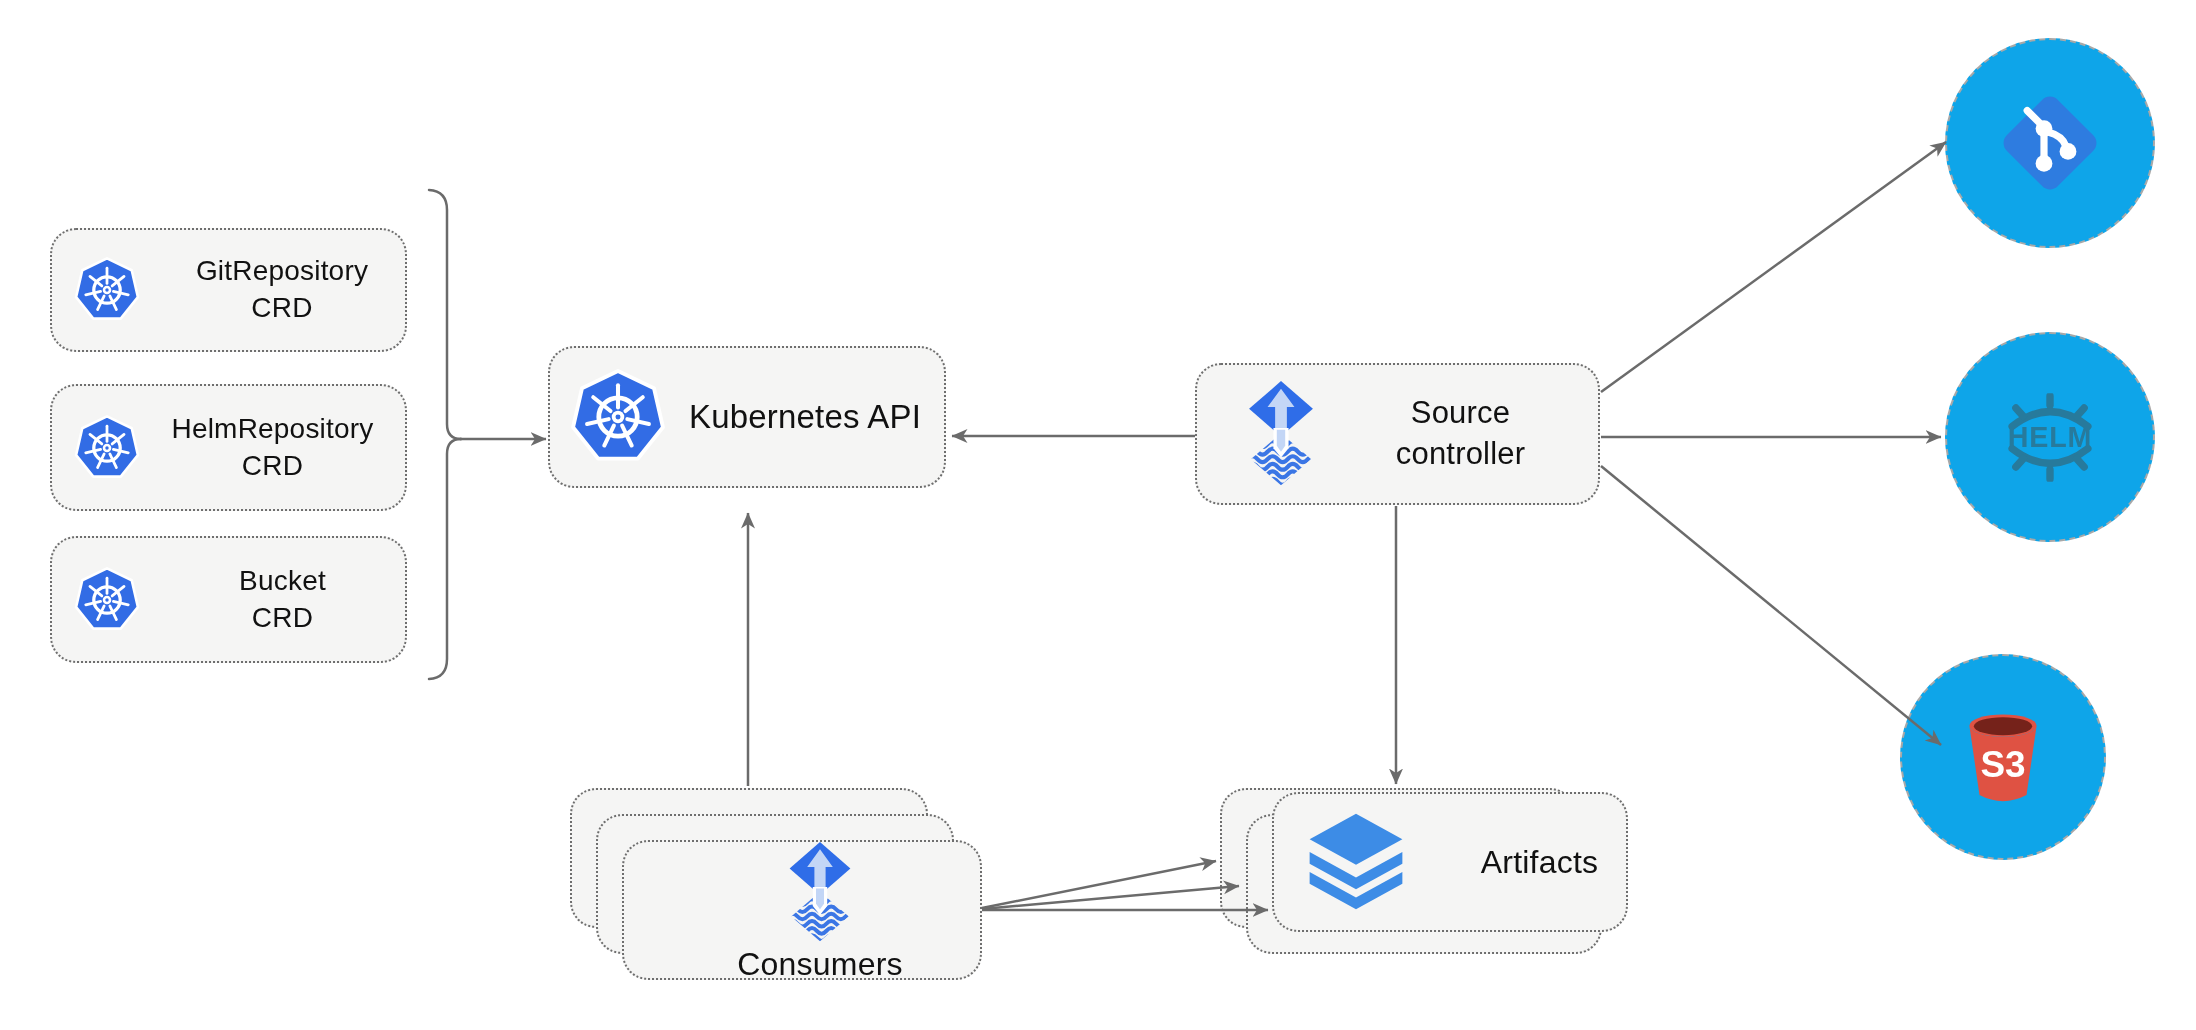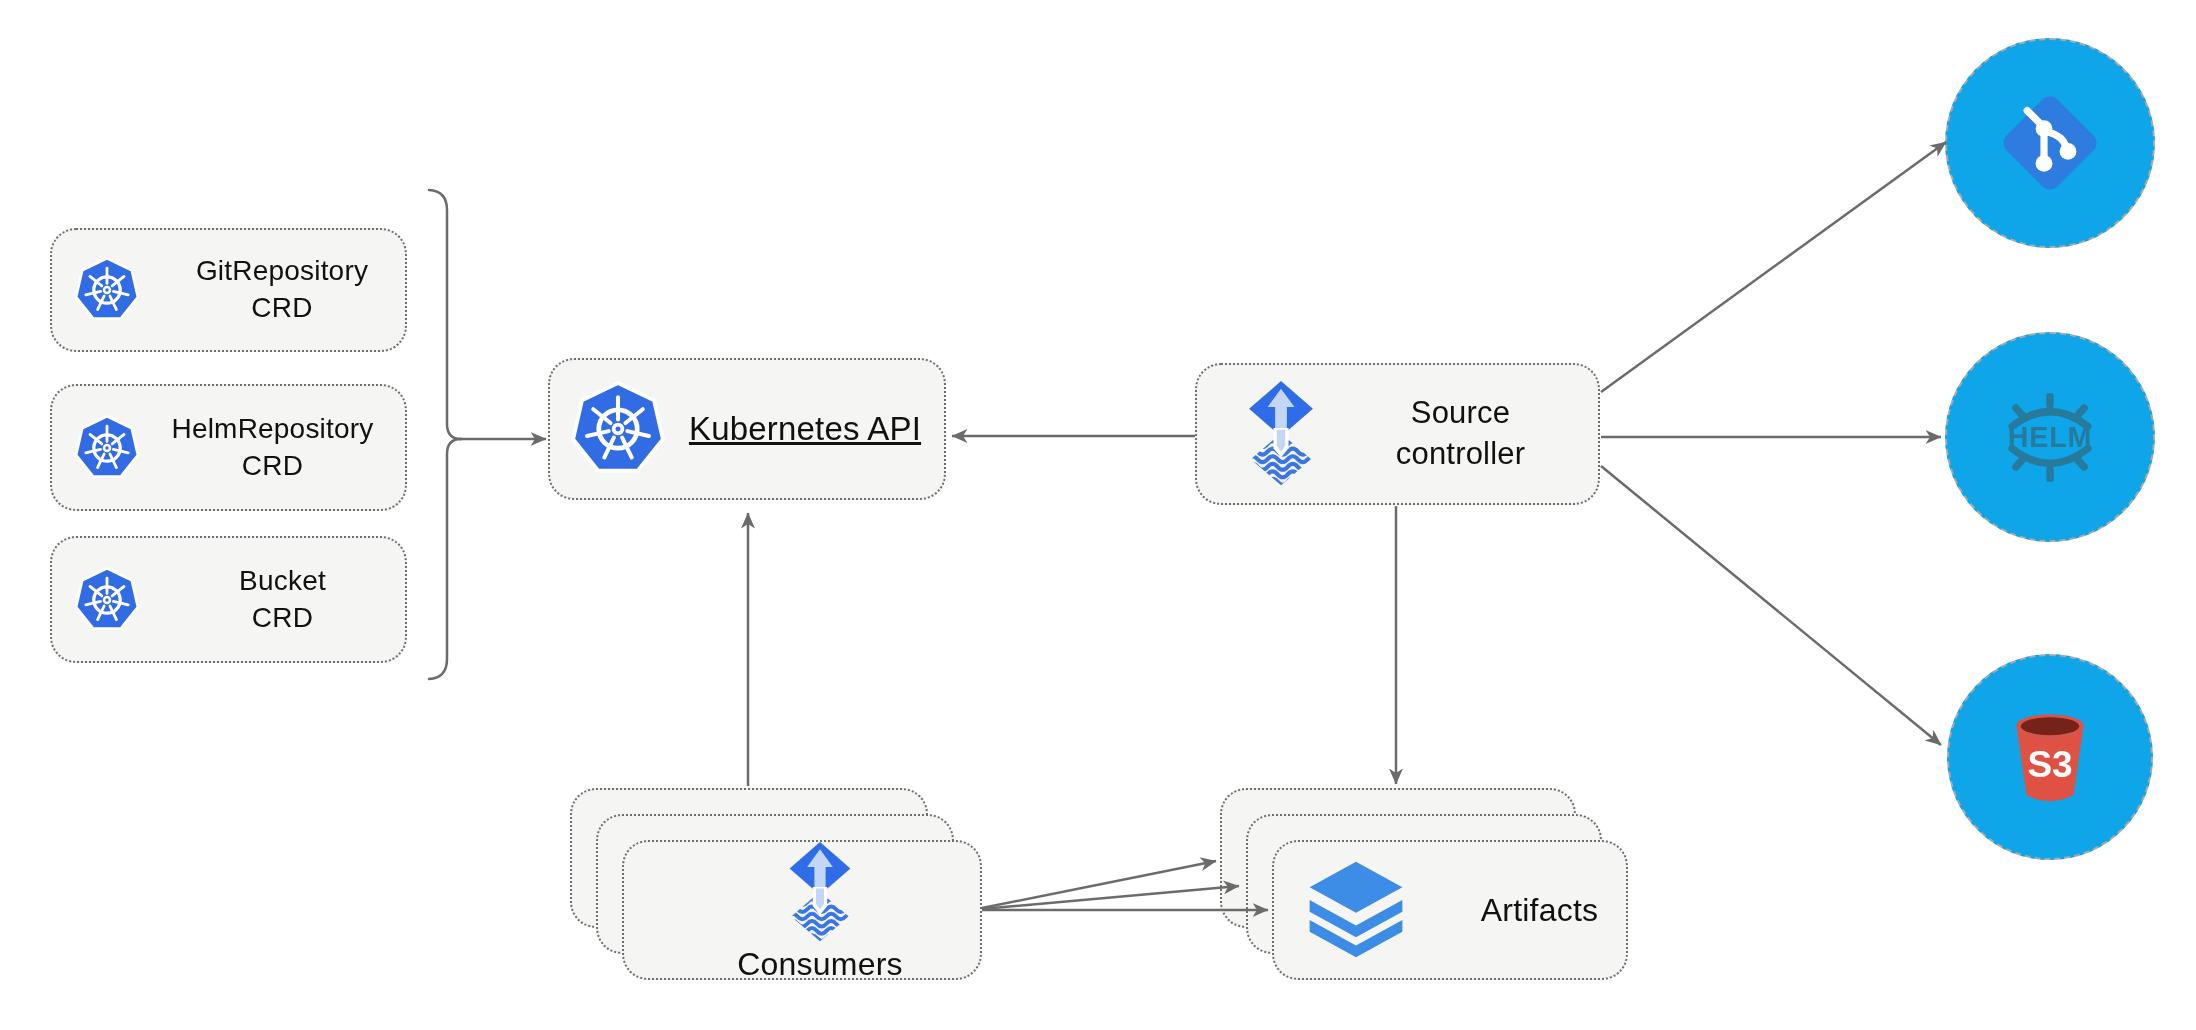--- a/index.html
+++ b/index.html
@@ -133,21 +133,21 @@
   <div class="node" style="left:50px;top:536px;width:357px;height:127px;padding-left:22px;gap:20px;">
     <svg class="icon" width="66" height="66">
         <use href="#k8s-sym"></use>
       </svg>
     <div class="label fs-crd">
       <span>Bucket</span>
       <span>CRD</span>
     </div>
   </div>
 
-  <div class="node" style="left:548px;top:358px;width:398px;height:142px;padding-left:20px;text-decoration:underline;">
+  <div class="node" style="left:548px;top:346px;width:398px;height:142px;padding-left:20px;">
     <svg class="icon" width="96" height="96">
         <use href="#k8s-sym"></use>
       </svg>
     <div class="label fs-api">
       <span>Kubernetes API</span>
     </div>
   </div>
 
   <div class="node" style="left:1195px;top:363px;width:405px;height:142px;padding-left:42px;">
     <svg class="icon" width="84" height="106">
@@ -165,21 +165,21 @@
     <svg class="icon" width="80" height="101">
         <use href="#flux-sym"></use>
       </svg>
     <div class="label fs-big">
       <span>Consumers</span>
     </div>
   </div>
 
   <div class="stack-box" style="left:1220px;top:788px;width:356px;height:140px;"></div>
   <div class="stack-box" style="left:1246px;top:814px;width:356px;height:140px;"></div>
-  <div class="node" style="left:1272px;top:840px;width:356px;height:140px;padding-left:32px;gap:47px;">
+  <div class="node" style="left:1272px;top:792px;width:356px;height:140px;padding-left:32px;gap:47px;">
     <svg class="icon" width="100" height="100">
         <use href="#layers-sym"></use>
       </svg>
     <div class="label fs-big">
       <span>Artifacts</span>
     </div>
   </div>
 
   <div class="circle-node" style="left:1945px;top:38px;width:210px;height:210px;">
     <svg width="120" height="120">
@@ -187,21 +187,21 @@
       </svg>
   </div>
 
   <div class="circle-node" style="left:1945px;top:332px;width:210px;height:210px;">
     <svg width="120" height="89" viewBox="0 0 130 96">
       <use href="#helm-sym"></use>
       <text x="65" y="58" text-anchor="middle" font-family="Liberation Sans, DejaVu Sans, sans-serif" font-size="31" font-weight="bold" fill="#277A9C" letter-spacing="1">HELM</text>
     </svg>
   </div>
 
-  <div class="circle-node" style="left:1947px;top:654px;width:206px;height:206px;">
+  <div class="circle-node" style="left:1900px;top:654px;width:206px;height:206px;">
     <svg width="112" height="112" viewBox="0 0 100 100">
       <use href="#s3-sym"></use>
       <text x="50" y="68" text-anchor="middle" font-family="Liberation Sans, DejaVu Sans, sans-serif" font-size="33" font-weight="bold" fill="#ffffff">S3</text>
     </svg>
   </div>
 
   <svg id="overlay" width="2196" height="1030" viewBox="0 0 2196 1030">
     <defs>
       <marker id="ah" markerWidth="18" markerHeight="16" refX="15.5" refY="7" orient="auto" markerUnits="userSpaceOnUse">
         <path d="M0,0 L16,7 L0,14 L4.5,7 Z" fill="#6B6B6B"></path>

